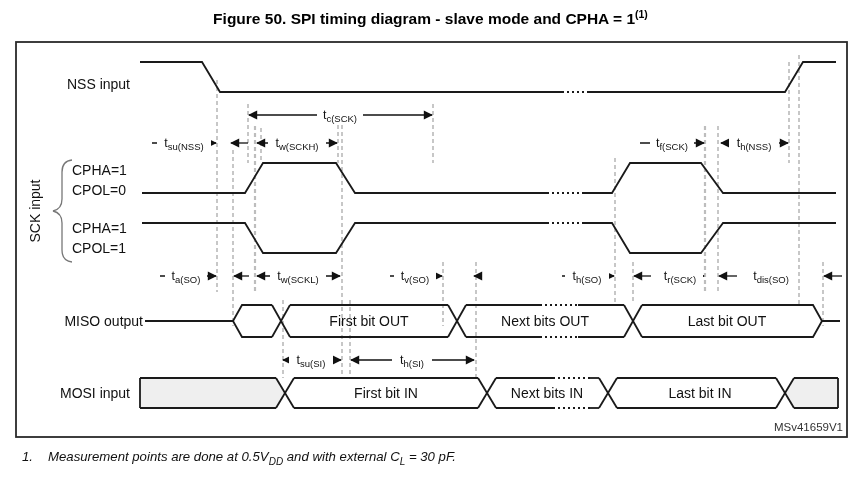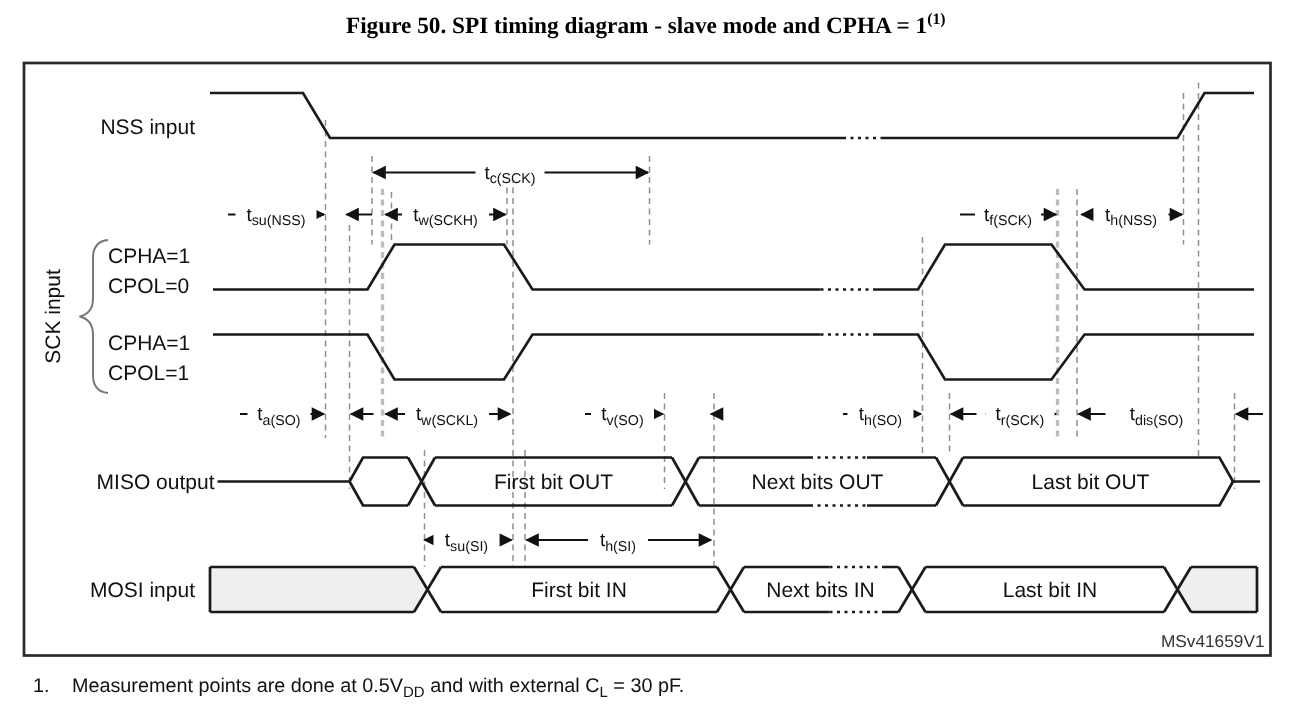--- a/index.html
+++ b/index.html
@@ -1,21 +1,21 @@
 <!DOCTYPE html>
 <html><head>
 <meta charset="utf-8">
 <style>
   html,body{margin:0;padding:0;background:#fff;}
   #page{position:relative;width:861px;height:477px;background:#fff;
         font-family:"Liberation Sans",sans-serif;color:#111;overflow:hidden;}
   #title{position:absolute;top:8px;left:0;width:100%;text-align:center;
-         font-size:15.5px;font-weight:bold;color:#000;font-family:Liberation Serif, serif;}
+         font-size:15.5px;font-weight:bold;color:#000;}
   #title .sup{font-size:10.5px;vertical-align:super;}
-  #footnote{position:absolute;top:449px;left:22px;font-size:13.2px;color:#111;white-space:nowrap;}
+  #footnote{position:absolute;top:449px;left:22px;font-size:13.2px;color:#111;white-space:nowrap;font-style:italic;}
   #footnote .num{display:inline-block;width:26px;}
   #footnote sub{font-size:10px;}
   svg text{font-family:"Liberation Sans",sans-serif;fill:#111;}
   .wave{stroke:#1a1a1a;stroke-width:1.8;fill:none;stroke-linejoin:miter;}
   .wavedot{stroke:#1a1a1a;stroke-width:1.8;fill:none;stroke-dasharray:2,3;}
   .dashv{stroke:#8f8f8f;stroke-width:1;stroke-dasharray:4,3;}
   .dashg{stroke:#bdbdbd;stroke-width:2.2;stroke-dasharray:4,3;}
   .dim{stroke:#111;stroke-width:1.3;}
   .lblbg{fill:#ffffff;}
   .dimtext{font-size:12.5px;}

